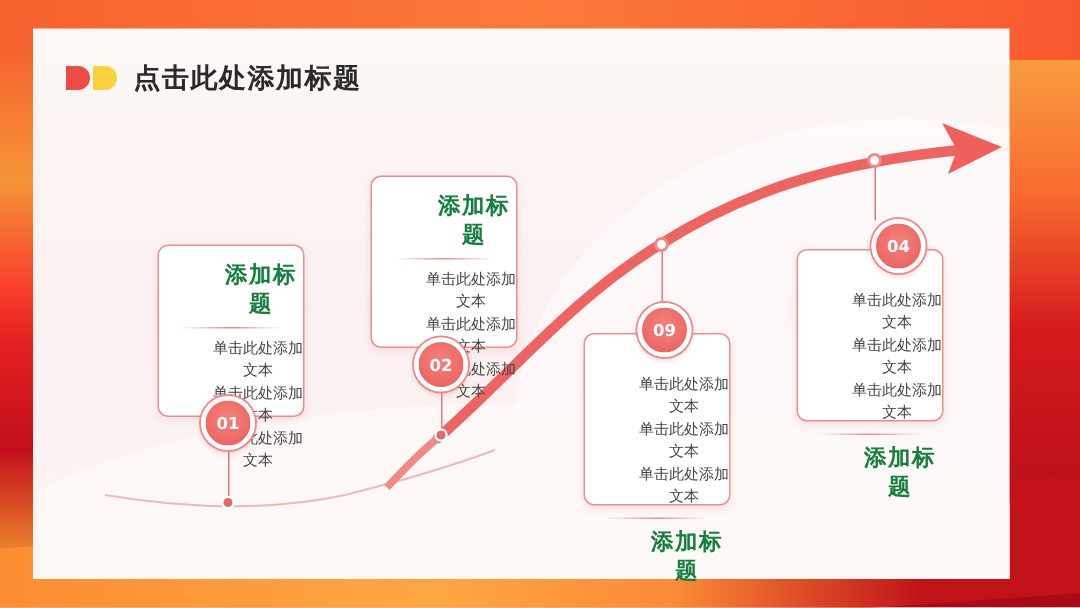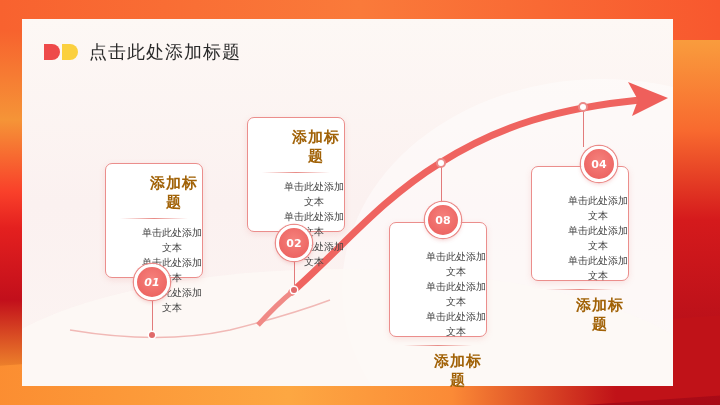--- a/index.html
+++ b/index.html
@@ -10,24 +10,24 @@
   .bg-glow-r{position:absolute;right:0;top:40px;width:50px;height:300px;background:linear-gradient(180deg,#f99c3d 0%,#f86a2f 30%,#d51a1c 60%,#b70f19 100%);}
   .bg-glow-l{position:absolute;left:0;top:30px;width:24px;height:360px;background:linear-gradient(180deg,#f7622e 0%,#f59437 25%,#f9402a 45%,#e4201f 55%,#c20f1b 75%,#f08a2c 95%);}
   .panel{position:absolute;left:22px;top:19px;width:651px;height:367px;background:linear-gradient(180deg,#fdf8f5 0%,#fbf1f0 50%,#fcf4f2 100%);overflow:hidden;}
   .wave1{position:absolute;left:-60px;top:250px;width:760px;height:260px;border-radius:50%;background:#fdf8f5;opacity:.9;}
   .wave2{position:absolute;left:320px;top:60px;width:520px;height:420px;border-radius:50%;background:rgba(255,255,255,.45);}
   .title-row{position:absolute;left:44px;top:40px;display:flex;align-items:center;}
   .dd{display:flex;gap:2px;margin-right:11px;}
   .d{width:16px;height:16px;border-radius:0 8px 8px 0;}
   .d1{background:#ee4a4a;}
   .d2{background:#fbd03f;}
-  .title{font-size:18px;font-weight:normal;color:#2a2a2a;letter-spacing:1px;}
+  .title{font-size:18px;font-weight:bold;color:#2a2a2a;letter-spacing:1px;}
   svg.curve{position:absolute;left:0;top:0;}
   .card{position:absolute;width:96px;background:#fff;border:1.5px solid #eb8e8c;border-radius:7px;box-shadow:0 2px 6px rgba(230,120,120,.18);text-align:center;}
-  .card .h{font-size:15px;font-weight:bold;color:#a16207;letter-spacing:1px;margin-left:40px;}
+  .card .h{font-size:15px;font-weight:bold;color:#15803d;letter-spacing:1px;margin-left:40px;}
   .card .sep{height:1px;margin:0 14px;background:linear-gradient(90deg,rgba(235,120,120,0),#e88b86 50%,rgba(235,120,120,0));}
   .card .t{font-size:10px;line-height:15px;color:#444;padding-left:36px;}
   .badge{position:absolute;width:30px;height:30px;border-radius:50%;background:radial-gradient(circle at 50% 40%,#f5817c,#ea5c5a);border:3px solid #fff;box-shadow:0 0 0 1.3px #eb8c8a,0 2px 4px rgba(220,90,90,.3);color:#fff;font-size:11px;font-weight:bold;display:flex;align-items:center;justify-content:center;}
   .vline{position:absolute;width:1px;background:#e27b7b;}
   .dot{position:absolute;width:6px;height:6px;border-radius:50%;background:#e06a6a;box-shadow:0 0 0 1.5px #fff;}
   .ring{position:absolute;width:6px;height:6px;border-radius:50%;background:#fff;border:2px solid #eb8a88;}
 </style>
 </head>
 <body>
 
@@ -59,21 +59,21 @@
 
 <div class="card" style="left:105px;top:163px;height:113px;">
   <div class="h" style="margin-top:10px;">添加标题</div>
   <div class="sep" style="margin-top:6px;margin-bottom:6px;"></div>
   <div class="t">单击此处添加文本</div>
   <div class="t">单击此处添加文本</div>
   <div class="t">单击此处添加文本</div>
 </div>
 <div class="vline" style="left:152px;top:298px;height:36px;"></div>
 <div class="dot" style="left:149px;top:332px;"></div>
-<div class="badge" style="left:134px;top:264px;font-style:italic;">01</div>
+<div class="badge" style="left:134px;top:264px;">01</div>
 
 <div class="card" style="left:247px;top:117px;height:113px;">
   <div class="h" style="margin-top:10px;">添加标题</div>
   <div class="sep" style="margin-top:6px;margin-bottom:6px;"></div>
   <div class="t">单击此处添加文本</div>
   <div class="t">单击此处添加文本</div>
   <div class="t">单击此处添加文本</div>
 </div>
 <div class="vline" style="left:294px;top:250px;height:40px;"></div>
 <div class="dot" style="left:291px;top:287px;"></div>
@@ -81,21 +81,21 @@
 
 <div class="card" style="left:389px;top:222px;height:113px;">
   <div class="t" style="margin-top:26px;">单击此处添加文本</div>
   <div class="t">单击此处添加文本</div>
   <div class="t">单击此处添加文本</div>
   <div class="sep" style="margin-top:6px;margin-bottom:6px;"></div>
   <div class="h">添加标题</div>
 </div>
 <div class="vline" style="left:441px;top:167px;height:36px;"></div>
 <div class="ring" style="left:436px;top:158px;"></div>
-<div class="badge" style="left:425px;top:202px;">08</div>
+<div class="badge" style="left:425px;top:202px;">09</div>
 
 <div class="card" style="left:531px;top:166px;height:113px;">
   <div class="t" style="margin-top:26px;">单击此处添加文本</div>
   <div class="t">单击此处添加文本</div>
   <div class="t">单击此处添加文本</div>
   <div class="sep" style="margin-top:6px;margin-bottom:6px;"></div>
   <div class="h">添加标题</div>
 </div>
 <div class="vline" style="left:583px;top:111px;height:36px;"></div>
 <div class="ring" style="left:578px;top:102px;"></div>

